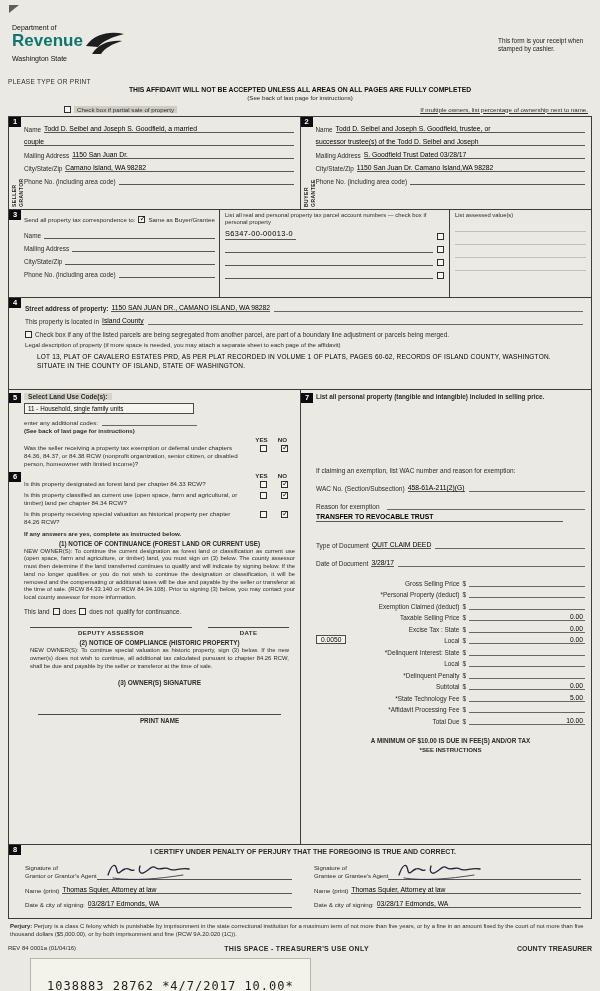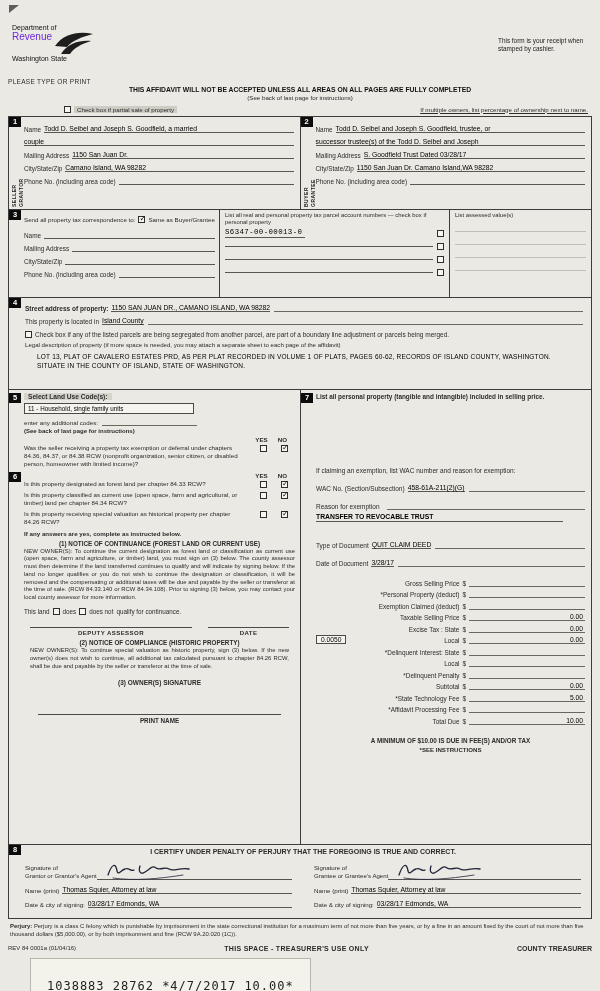--- a/index.html
+++ b/index.html
@@ -7,21 +7,21 @@
   .page{width:600px;height:991px;margin:0 auto;background:#eae9e3;position:relative;overflow:hidden;
         font-family:"Liberation Sans","DejaVu Sans",sans-serif;font-size:6.5px;color:#2b2b2b;}
   .inner{padding:0 8px;}
   .corner-mark{position:absolute;left:9px;top:5px;width:0;height:0;border-left:10px solid #3a3a3a;border-bottom:8px solid transparent;opacity:.8;}
 
   
   .header{position:relative;height:56px;margin-top:22px;}
   .logo{position:absolute;left:4px;top:2px;}
   .dept-small{font-size:7px;color:#111;}
   .dept-row{display:flex;align-items:flex-start;gap:2px;}
-  .dept-big{font-size:10px;font-weight:normal;color:#6d28d9;}
+  .dept-big{font-size:17px;font-weight:bold;color:#0f766e;}
   .dept-state{font-size:7px;color:#111;}
   .title-block{position:absolute;left:125px;right:120px;top:13px;text-align:center;}
   .form-title{font-size:11.5px;font-weight:bold;letter-spacing:.3px;color:#101010;}
   .form-chapter{font-size:7.5px;font-weight:bold;margin-top:3px;color:#1a1a1a;}
   .receipt-note{position:absolute;right:0;top:15px;width:94px;font-size:6.4px;line-height:1.3;color:#222;}
   .please-row{font-size:6.5px;letter-spacing:.3px;}
   .warning{text-align:center;font-weight:bold;font-size:6.8px;margin-top:1px;color:#111;}
   .seeback{text-align:center;font-size:6.2px;margin-top:1px;}
   .prelude{display:flex;align-items:center;margin-top:3px;font-size:6.2px;height:10px;}
   .prelude .cb{margin-left:56px;margin-right:3px;}
@@ -48,21 +48,21 @@
   .side-label{position:absolute;left:2px;top:15px;bottom:2px;display:flex;gap:1px;}
   .side-label span{writing-mode:vertical-rl;transform:rotate(180deg);font-size:5px;font-weight:bold;letter-spacing:.5px;color:#222;}
 
   
   .sec3{display:flex;border:1px solid #3c3c3c;border-top:none;height:88px;position:relative;}
   .sec3 .secnum{left:0;top:0;}
   .s3-left{width:210px;padding:3px 4px 2px 15px;}
   .send-row{display:flex;align-items:center;gap:3px;font-size:6.2px;height:13px;}
   .s3-mid{width:230px;border-left:1px solid #3c3c3c;padding:2px 5px;display:flex;flex-direction:column;}
   .s3-head{font-size:5.9px;line-height:1.25;}
-  .parcel-row{display:flex;align-items:center;gap:4px;height:13px;font-family:Liberation Mono, monospace;}
+  .parcel-row{display:flex;align-items:flex-end;gap:4px;height:13px;}
   .parcel-val{font-size:7.4px;color:#000;letter-spacing:.4px;border-bottom:1px solid #5a574f;padding:0 3px 1px 0;}
   .pline{flex:1;}
   .s3-right{flex:1;border-left:1px solid #3c3c3c;padding:2px 5px;display:flex;flex-direction:column;}
   .aline{height:13px;border-bottom:1px solid #c2bfb6;}
 
   
   .sec4{border:1px solid #3c3c3c;border-top:none;position:relative;padding:3px 8px 3px 16px;height:92px;}
   .sec4 .secnum{left:0;top:0;}
   .s4row{display:flex;align-items:flex-end;font-size:6.5px;margin-bottom:2px;min-height:11px;}
   .bld{font-weight:bold;}

